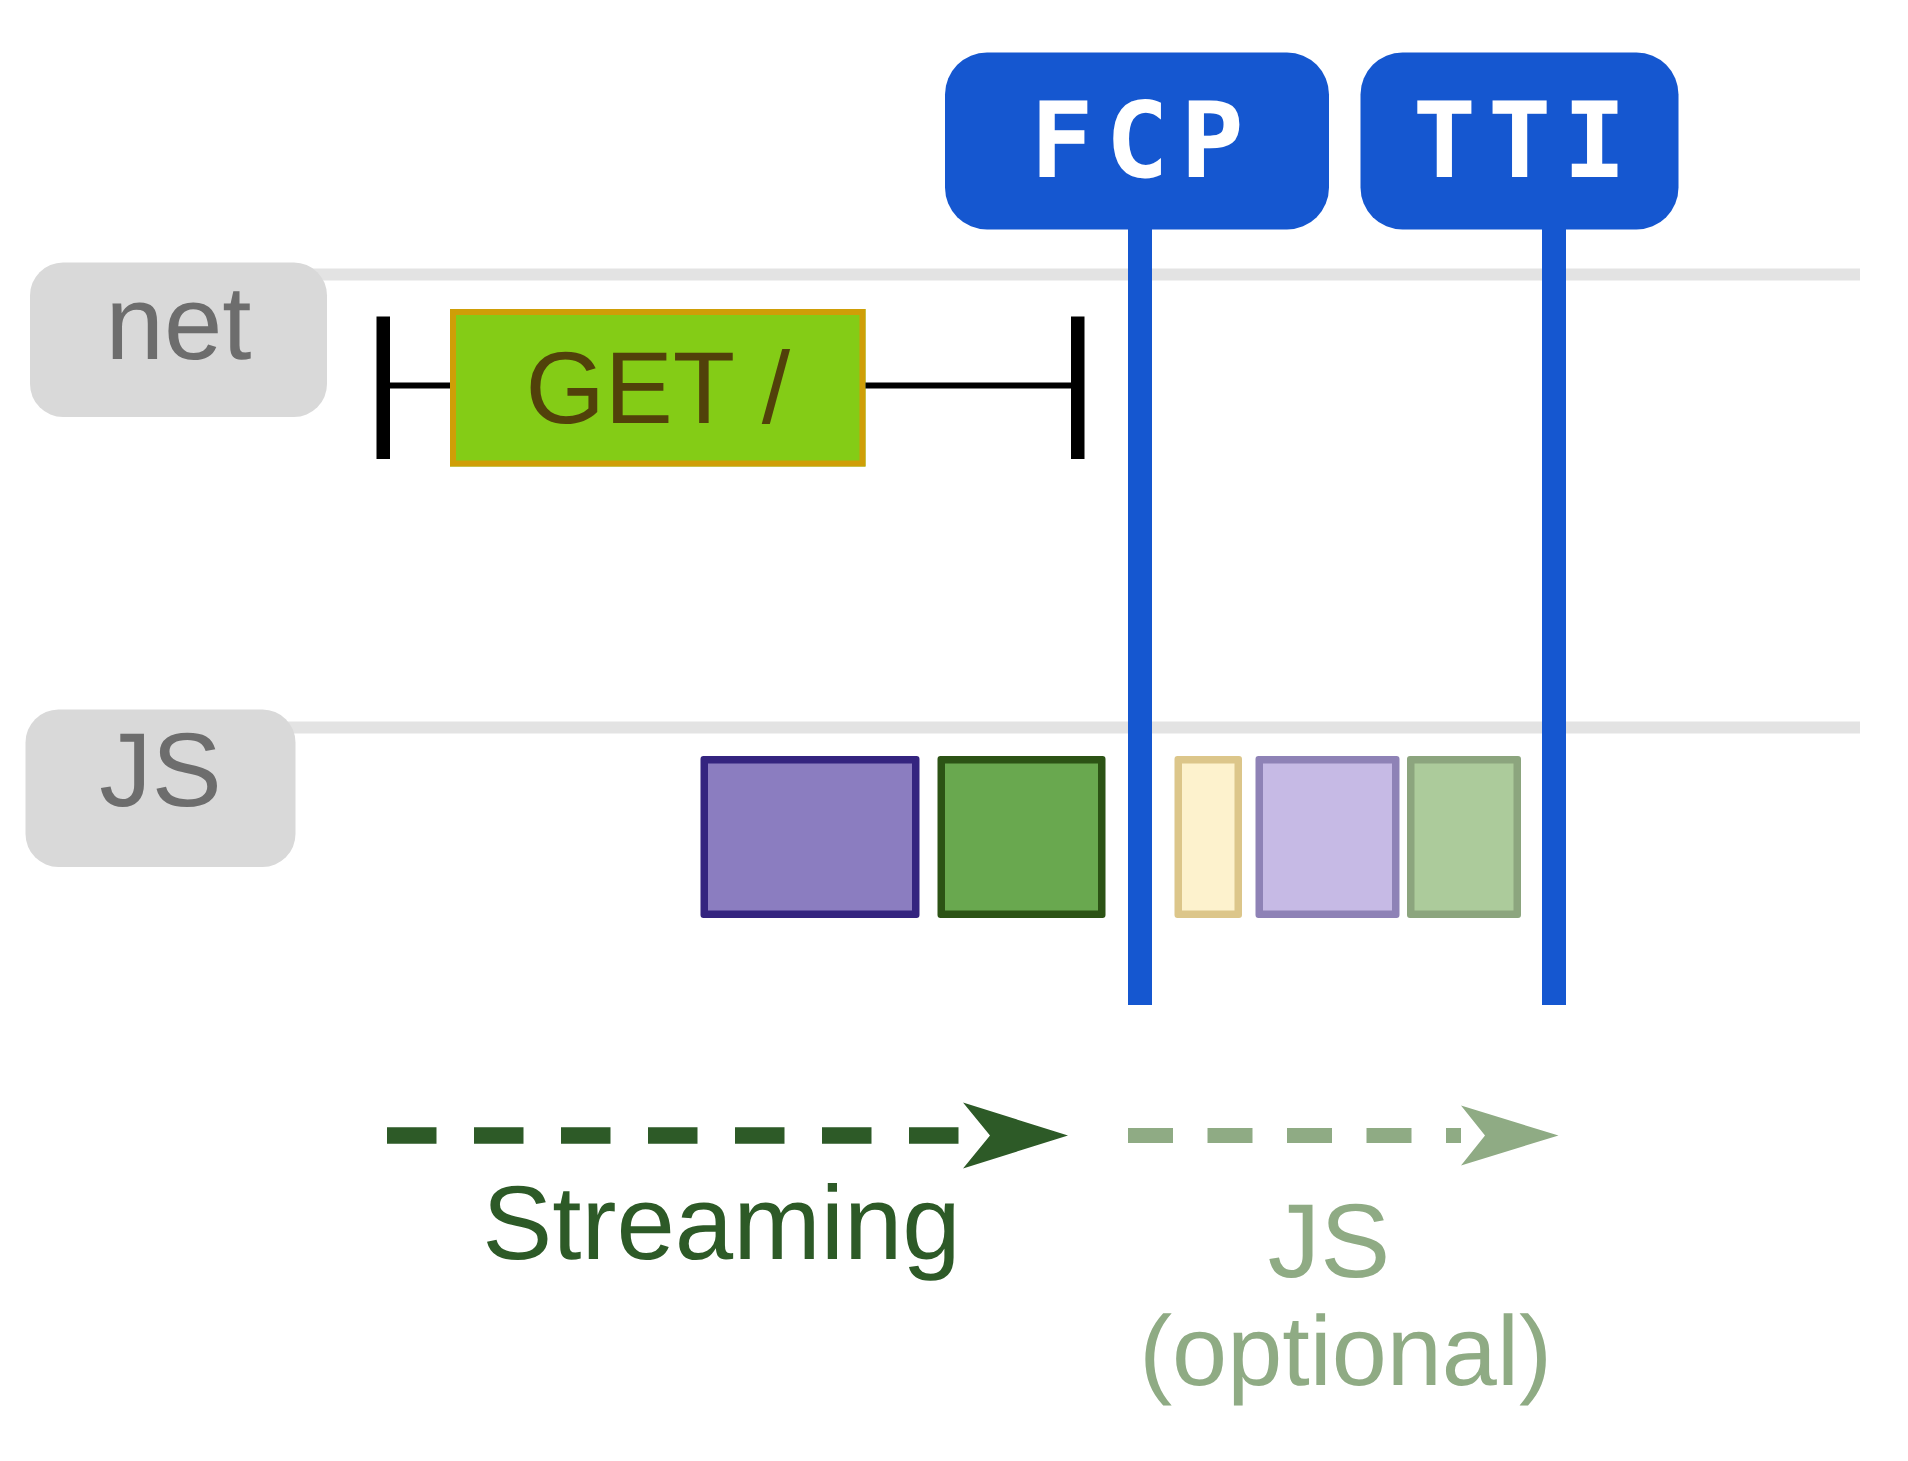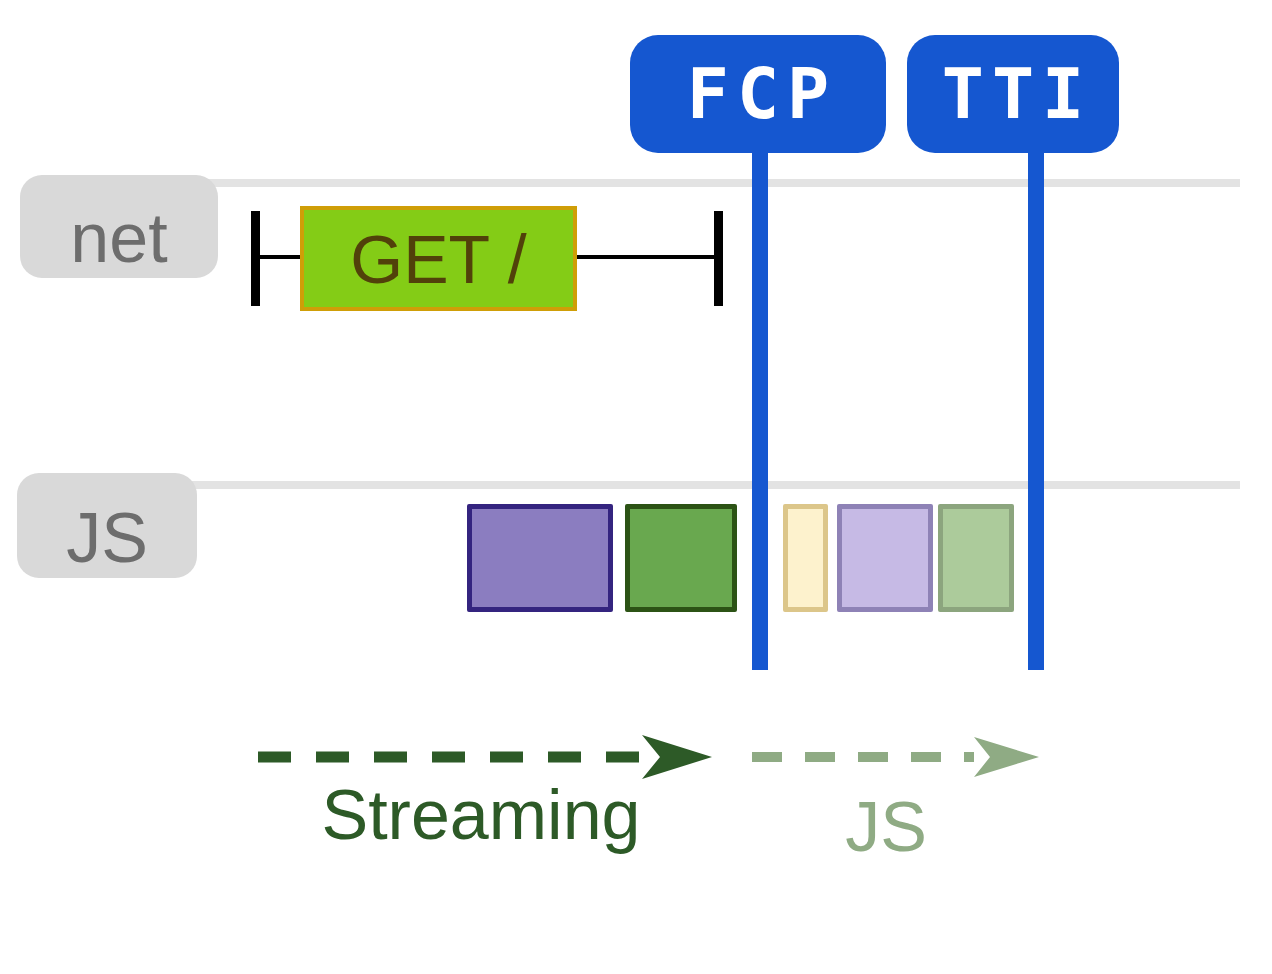--- a/index.html
+++ b/index.html
@@ -26,21 +26,21 @@
   #tti-pole { left:1028px; }
 
   
   .track-line { position:absolute; height:8px; background:#e3e3e3; }
   #net-line { left:205px; top:179px; width:1035px; }
   #js-line  { left:185px; top:481px; width:1055px; }
 
   
   .row-label {
     position:absolute; background:#d9d9d9; border-radius:22px;
-    display:flex; align-items:flex-end; justify-content:center;
+    display:flex; align-items:flex-start; justify-content:center;
     color:#6d6d6d; font-size:70px;
   }
   #net-label { left:20px; top:175px; width:198px; height:103px; }
   #js-label  { left:17px; top:473px; width:180px; height:105px; }
 
   
   .whisker-cap  { position:absolute; top:211px; width:9px;  height:95px; background:#000000; }
   .whisker-line { position:absolute; top:255px; height:4px; background:#000000; }
   #whisker-cap-left  { left:251px; }
   #whisker-cap-right { left:714px; }
@@ -113,14 +113,15 @@
     <line x1="8" y1="26" x2="392" y2="26" stroke-width="11" stroke-dasharray="33 25" stroke="#2d5a27"></line>
     <polygon points="392,4 462,26 392,48 410,26" fill="#2d5a27"></polygon>
   </svg>
   <svg class="legend-arrow" id="js-optional-arrow" width="300" height="48">
     <line x1="6" y1="24" x2="228" y2="24" stroke-width="10" stroke-dasharray="30 23" stroke="#8fab84"></line>
     <polygon points="228,4 293,24 228,44 244,24" fill="#8fab84"></polygon>
   </svg>
 
   <div class="caption" id="streaming-caption">Streaming</div>
   <div class="caption" id="js-caption">JS</div>
+  <div class="caption" id="optional-caption">(optional)</div>
 
 </div>
 
 </body></html>

